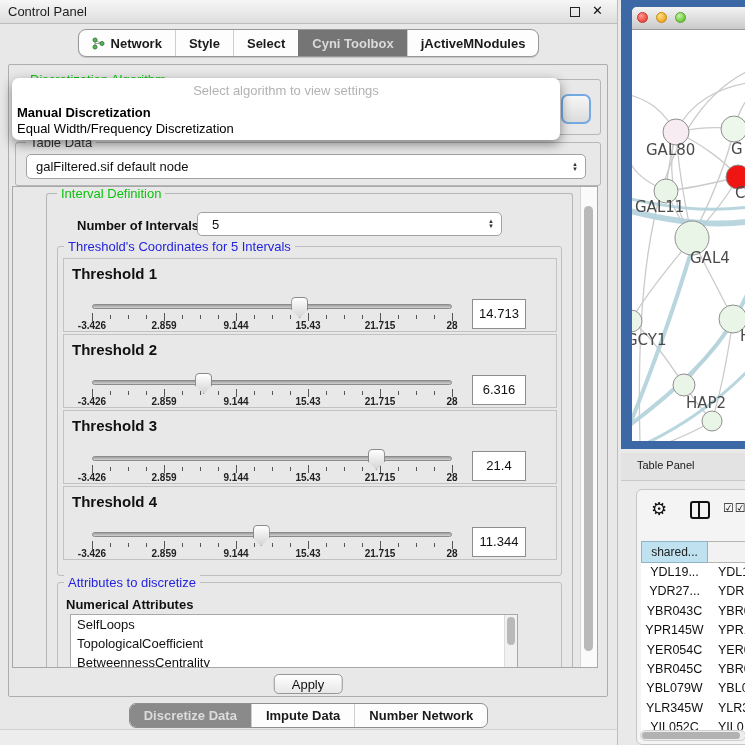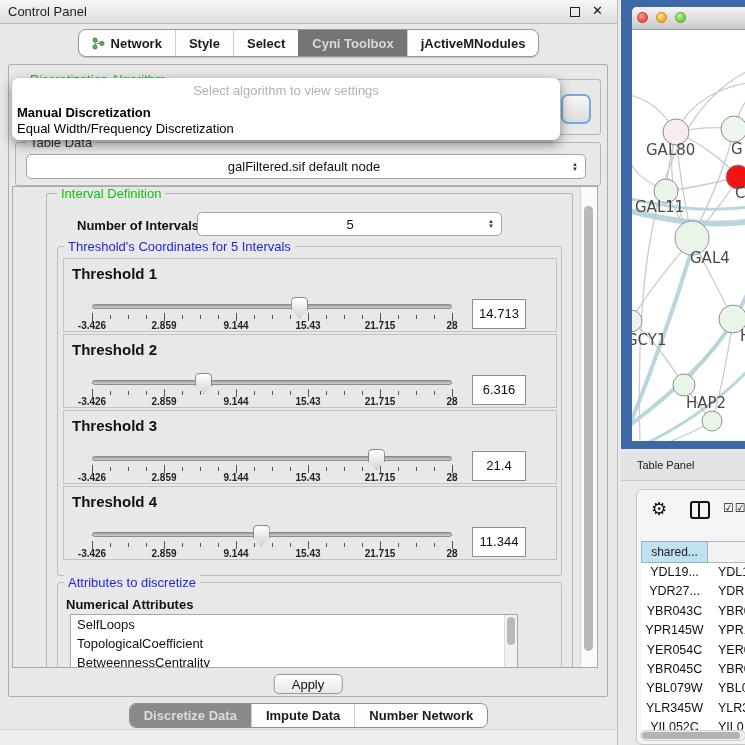--- a/index.html
+++ b/index.html
@@ -34,21 +34,21 @@
   
   .popup{position:absolute;left:3px;top:13px;width:548px;height:62px;background:#fff;border-radius:7px;
     box-shadow:0 4px 12px rgba(0,0,0,.45);z-index:30;}
   .pitem{position:absolute;left:5px;right:5px;font-size:13px;line-height:14px;white-space:nowrap;}
   .pitem.hint{top:6px;text-align:center;color:#b2b2b2;}
   .pitem.bold{top:28px;font-weight:bold;color:#000;}
   .pitem.normal{top:44px;color:#000;}
   
   .g-tdata{left:6px;top:77px;right:6px;height:44px;}
   .combo{position:absolute;background:#fff;border:1px solid #a2a2a2;border-radius:5px;font-size:13px;color:#111;
-    box-sizing:border-box;display:flex;align-items:center;text-align:center;}
+    box-sizing:border-box;display:flex;align-items:center;}
   .combo .cval{padding-left:9px;flex:1;white-space:nowrap;overflow:hidden;}
   .updown{display:flex;flex-direction:column;align-items:center;margin-right:7px;color:#333;}
   .updown span{font-size:6px;line-height:5px;}
   .c-tdata{left:10px;top:11px;width:560px;height:25px;}
   
   .scrollpane{position:absolute;left:3px;top:121px;width:586px;height:482px;border:1px solid #a8a8a8;
     background:#e8e8e8;box-sizing:border-box;overflow:hidden;}
   .vscroll{position:absolute;right:0;top:0;width:16px;height:100%;background:#fafafa;border-left:1px solid #d4d4d4;}
   .vscroll .thumb{position:absolute;left:3px;top:19px;width:9px;height:445px;border-radius:5px;background:#b9b9b9;}
   

